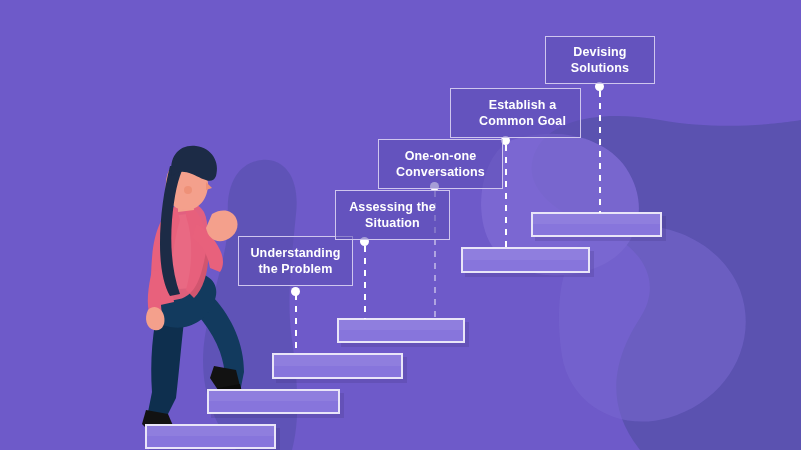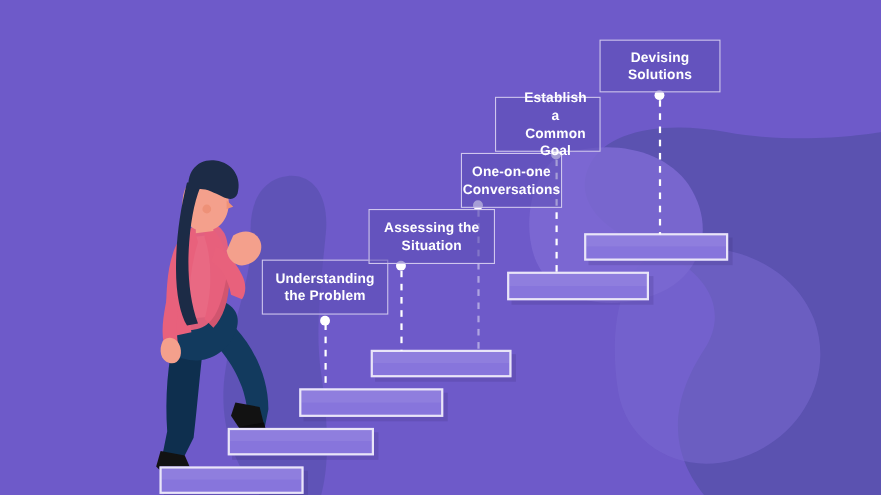--- a/index.html
+++ b/index.html
@@ -177,23 +177,23 @@
     <div class="connector" style="left:599px; top:91px; height:122px;"></div>
   </div>
 
   <div class="layer">
     <div class="label-box" style="left:238px; top:236px; width:115px; height:50px;text-align:center;">Understanding
 the Problem</div>
 
     <div class="label-box" style="left:307px; top:190px; width:115px; height:50px;margin-left:28px;">Assessing the
 Situation</div>
 
-    <div class="label-box" style="left:378px; top:139px; width:92px; height:50px;margin-left:41px;">One-on-one
+    <div class="label-box" style="left:378px; top:139px; width:125px; height:50px;">One-on-one
 Conversations</div>
 
-    <div class="label-box" style="left:450px; top:88px; width:96px; height:50px;padding-left:22px;">Establish a
+    <div class="label-box" style="left:450px; top:88px; width:131px; height:50px;padding-left:22px;">Establish a
 Common Goal</div>
 
     <div class="label-box" style="left:545px; top:36px; width:110px; height:48px;">Devising
 Solutions</div>
   </div>
 
 </div>
 
 </body></html>

